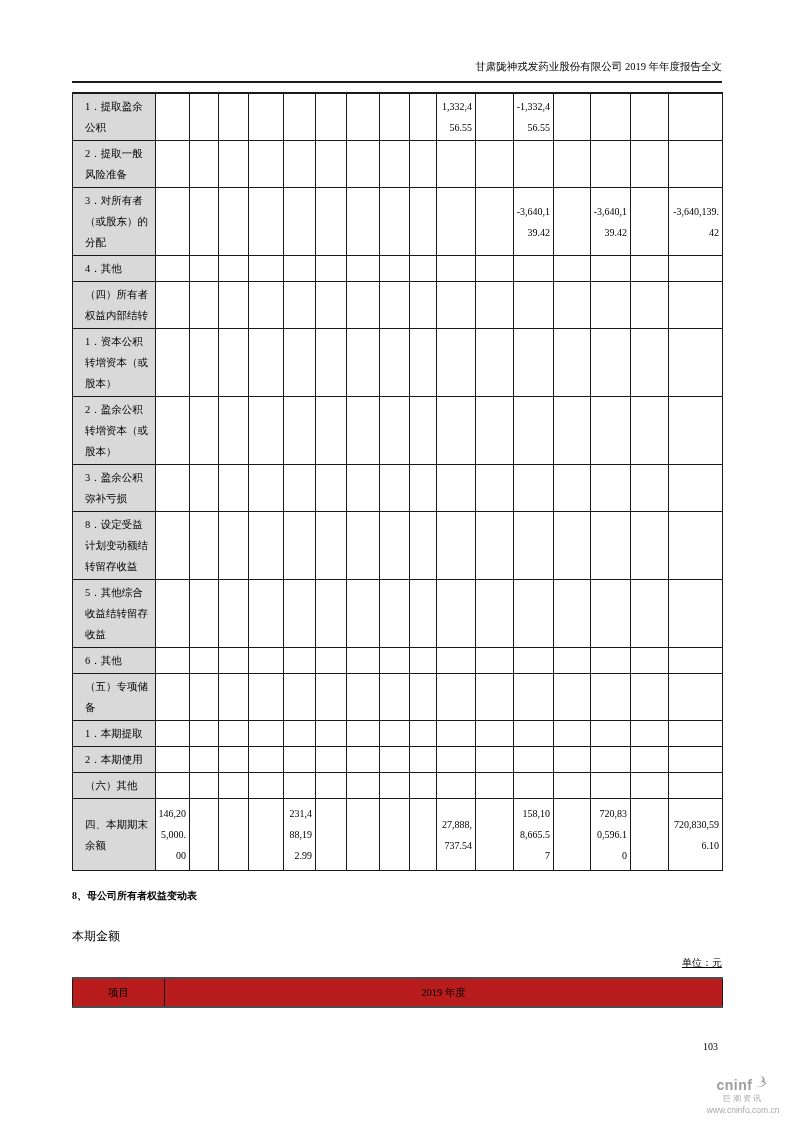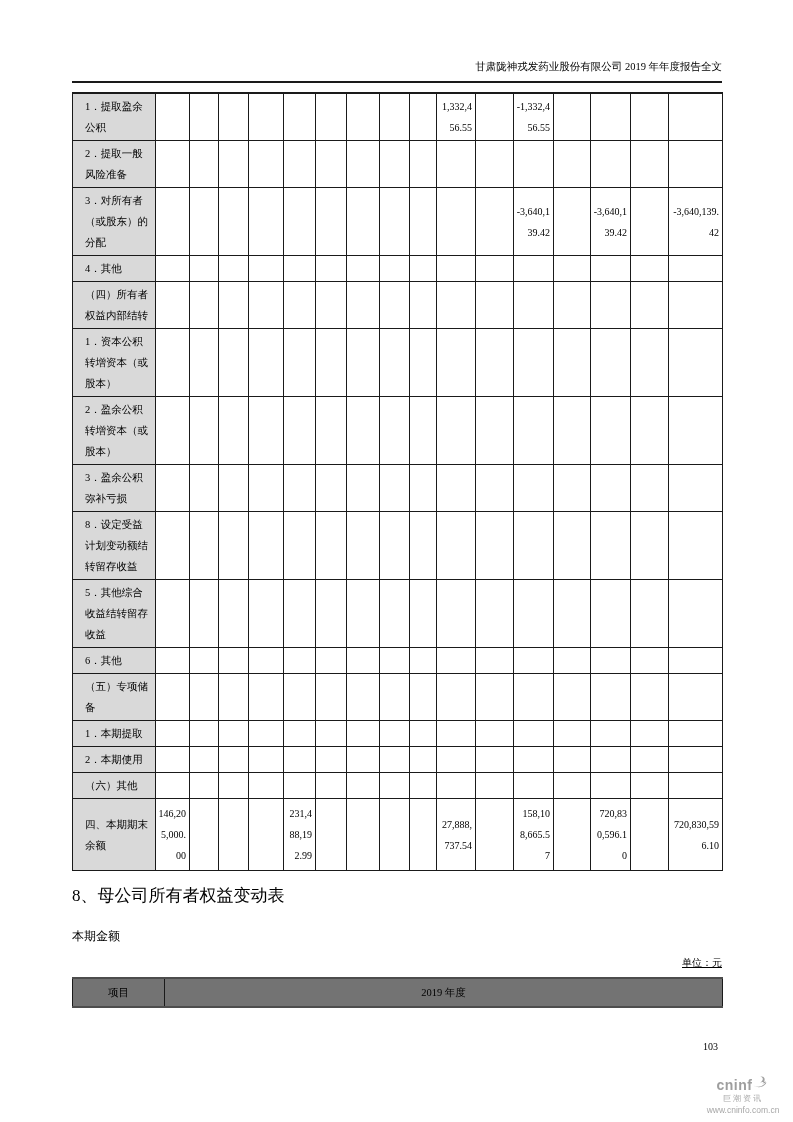--- a/index.html
+++ b/index.html
@@ -29,27 +29,27 @@
     text-align:left;
   }
   table.equity td.val {
     font-size:10px; line-height:21px;
     text-align:right; padding:1px 3px 1px 2px;
     word-break:break-all;
   }
   table.equity tr:last-child td { height:72px; }
 
   
-  .sec-heading { font-size:17px; font-weight:normal; margin-top:17px; line-height:15px; }
+  .sec-heading { font-size:10px; font-weight:bold; margin-top:17px; line-height:15px; }
   .sub-heading { font-size:12px; margin-top:26px; line-height:14px; }
   .unit-label  { font-size:10px;  margin-top:13px; line-height:13px; text-align:right;text-decoration:underline; }
 
   table.parent { border-collapse:collapse; table-layout:fixed; width:650px; margin-top:8px;
                  border:1px solid #1a1a1a; border-top:2px solid #4d4d4d; border-bottom:2px solid #4d4d4d; }
-  table.parent td { border:1px solid #1a1a1a; background:#737373; font-size:10.5px;
+  table.parent td { border:1px solid #1a1a1a; background:#b91c1c; font-size:10.5px;
                     height:29px; text-align:center; vertical-align:middle; }
 
   .pageno { position:absolute; top:1041px; right:75px; font-size:10px; }
 
   
   .logo { position:absolute; top:1075px; right:5px; width:90px; text-align:center;
           color:#9e9e9e; font-family:"Liberation Sans","DejaVu Sans",sans-serif; }
   .logo-row { display:flex; align-items:center; justify-content:center; gap:0; }
   .logo-brand { font-size:14px; font-weight:bold; letter-spacing:0.5px; color:#9e9e9e; }
   .logo-cn  { font-size:8px; letter-spacing:2px; color:#a8a8a8; margin-top:-1px; }

